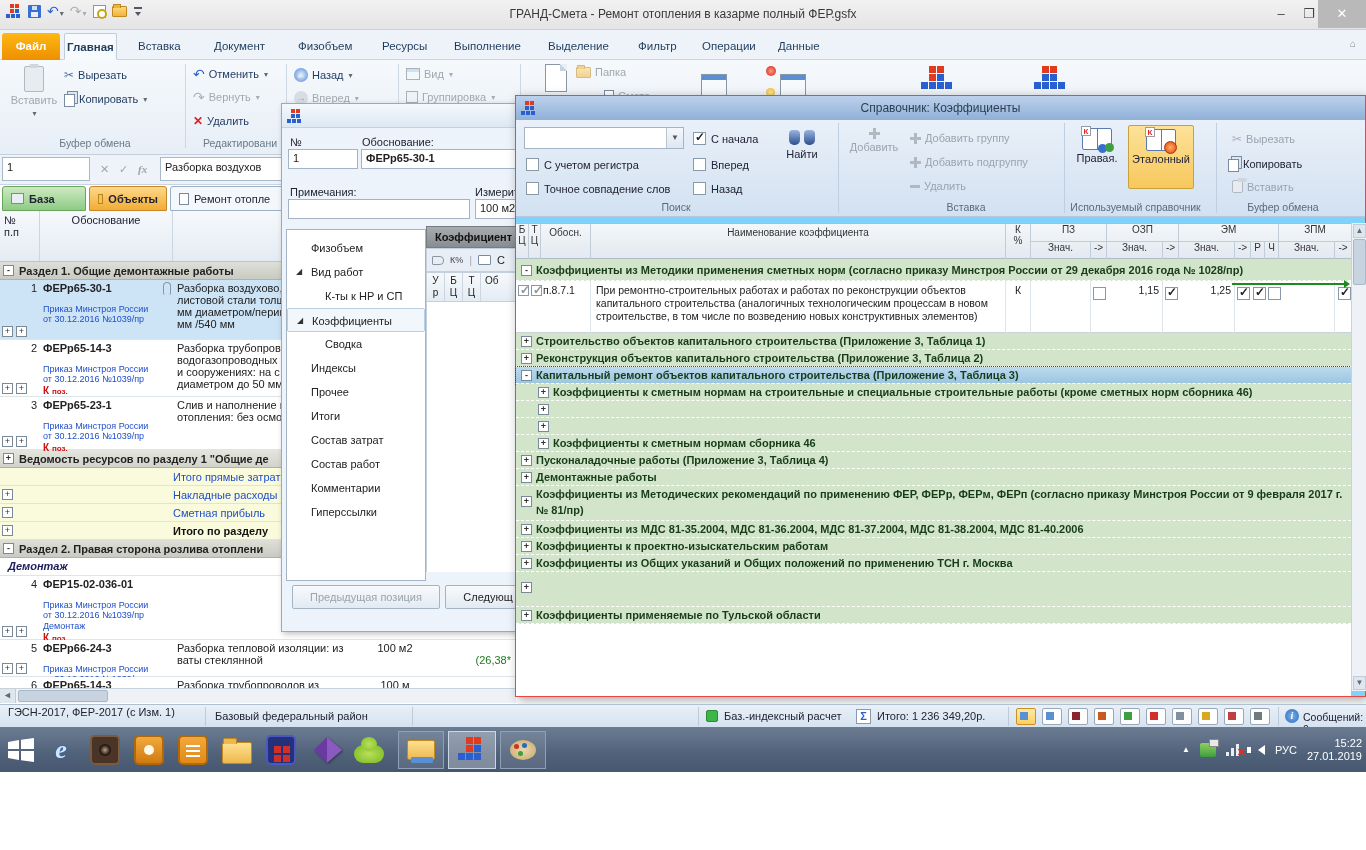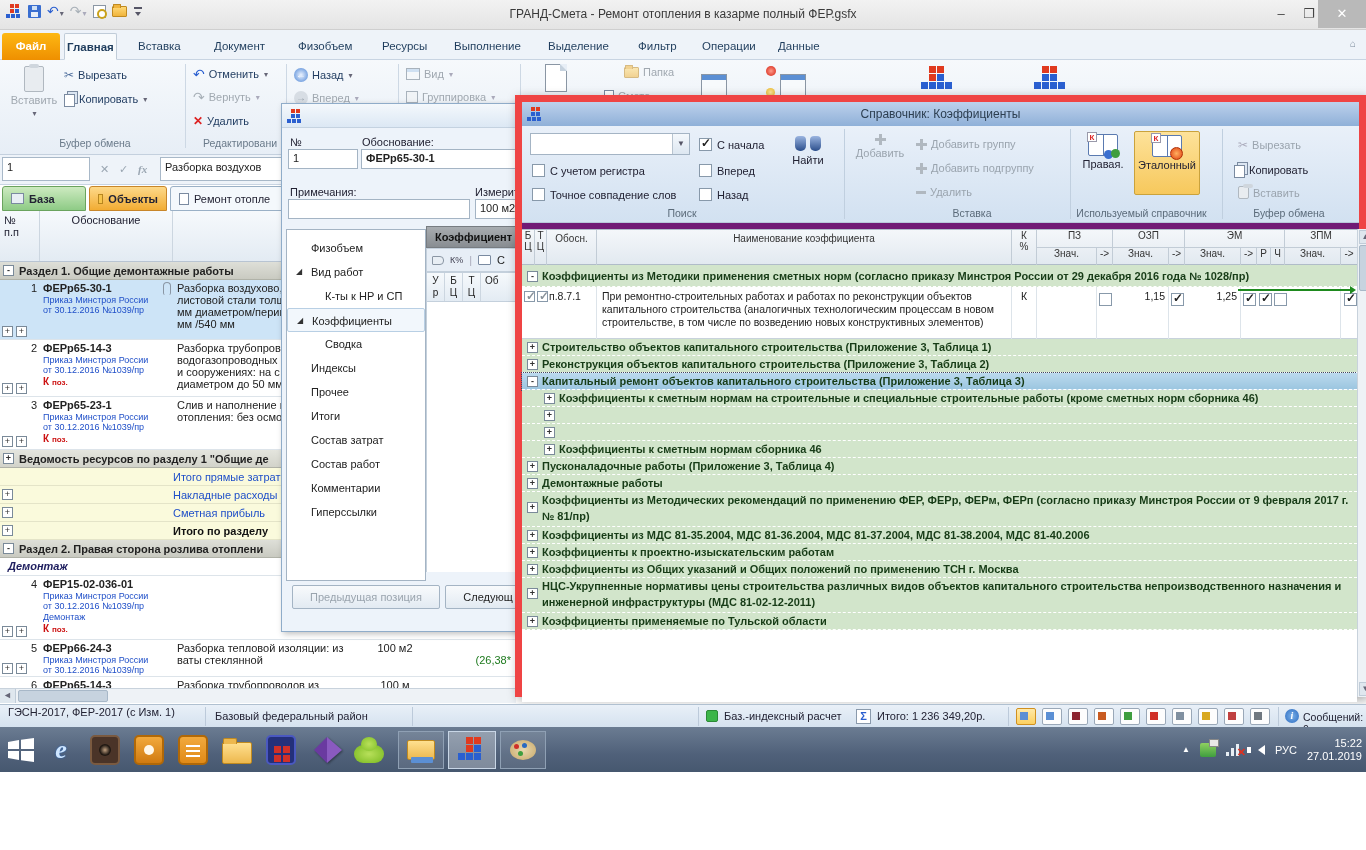--- a/index.html
+++ b/index.html
@@ -88,21 +88,21 @@
 .grid{position:absolute;left:0;top:211px;width:516px;border-right:1px solid #b8c4d2}
 .ghead{display:flex;height:51px;background:linear-gradient(#f6f9fc,#e3ebf3);border-bottom:1px solid #b8c4d2;color:#223}
 .gc{border-right:1px solid #ccd6e0;padding:3px 4px;position:relative}
 .grow{display:flex;border-bottom:1px solid #dde4ea;position:relative;background:#fff}
 .grow .n{width:40px;text-align:right;padding:2px 3px 0 0;position:relative}
 .grow .j{width:133px;padding:2px 3px;position:relative}
 .grow .nm{width:187px;padding:2px 4px;white-space:pre-line}
 .grow .un{width:70px;text-align:center;padding:2px 2px}
 .grow .ex{width:85px;text-align:right;padding:2px 4px}
 .code{font-weight:bold}
-.order{color:#1f4fc8;font-size:9px;line-height:10px;white-space:pre-line;margin-top:1px}
+.order{color:#1f4fc8;font-size:9px;line-height:10px;white-space:pre-line;margin-top:10px}
 .tagblue{color:#1f4fc8;font-size:9px;margin-top:1px}
 .kpos{color:#cc1111;font-weight:bold;font-size:10px;margin-top:1px}
 .kpos .sub{font-size:8px}
 .secrow{display:flex;align-items:center;gap:5px;height:18px;background:linear-gradient(#dedfd8,#c9cac1);
   border-bottom:1px solid #b0b2a8;font-weight:bold;padding-left:3px}
 .sumrow{display:flex;align-items:center;height:18px;background:#fafadc;border-bottom:1px solid #e4e4c8;position:relative}
 .sumrow .t{position:absolute;left:173px;color:#1f4fc8}
 .sumrow .t.bold{color:#111;font-weight:bold}
 .subrow{height:18px;background:#fff;border-bottom:1px solid #dde4ea;font-weight:bold;font-style:italic;color:#202060;padding:2px 0 0 8px}
 .expb{display:inline-block;width:11px;height:11px;border:1px solid #7a8a99;background:#fff;
@@ -131,22 +131,22 @@
 .ktoolbar{position:absolute;left:144px;top:144px;width:108px;height:24px;background:#e7eef6;border:1px solid #c4d0dc;display:flex;align-items:center;gap:6px;padding-left:5px}
 .kcols{position:absolute;left:144px;top:168px;width:108px;height:30px;background:linear-gradient(#f6f9fc,#e3ebf3);border:1px solid #c4d0dc;display:flex}
 .kcol{border-right:1px solid #ccd6e0;width:18px;text-align:center;font-size:10px;line-height:12px;padding-top:2px}
 .kwhite{position:absolute;left:144px;top:198px;width:108px;height:270px;background:#fff;border-left:1px solid #c4d0dc}
 .pbtn{position:absolute;height:24px;border:1px solid #a4b4c4;border-radius:2px;background:linear-gradient(#f8fafc,#e2eaf2);text-align:center;line-height:22px}
 .pbtn.dis{color:#9aa4ae}
 .i-tag{display:inline-block;width:12px;height:9px;background:#e8eef4;border:1px solid #8a96a4;border-radius:1px 4px 4px 1px}
 .i-book{display:inline-block;width:13px;height:10px;background:#fff;border:1px solid #7a8aa0;border-radius:1px}
 
 
-.dialog{position:absolute;left:515px;top:95px;width:851px;height:602px;background:#701a75;
-  border:7px solid #ef4444;box-shadow:3px 3px 10px rgba(0,0,0,.35)}
+.dialog{position:absolute;left:515px;top:95px;width:851px;height:602px;background:#7dd3fc;
+  border:1px solid #ef4444;box-shadow:3px 3px 10px rgba(0,0,0,.35)}
 .dlg-title{position:absolute;left:0;top:0;width:100%;height:24px;
   background:linear-gradient(#bdd1ec,#8fb0d8);display:flex;align-items:center}
 .dlg-title .t{position:absolute;left:0;right:0;text-align:center;color:#2c3e50;font-size:12px}
 .dlg-toolbar{position:absolute;left:0;top:24px;width:100%;height:97px;
   background:linear-gradient(#e9f0f9,#d2e1f1);border-bottom:1px solid #b8c8da}
 .dgsep{position:absolute;top:3px;height:90px;width:1px;background:#c0cfdf}
 .dglabel{position:absolute;top:81px;color:#5b6b7a;font-size:10.5px;text-align:center;white-space:nowrap}
 .combo{position:absolute;background:#fff;border:1px solid #a4b4c4;height:22px}
 .combo .da{position:absolute;right:0;top:0;width:17px;height:20px;background:linear-gradient(#f4f8fc,#dde7f1);border-left:1px solid #b8c4d0;text-align:center;color:#556;font-size:8px;line-height:20px}
 .cbrow{position:absolute;display:flex;align-items:center;gap:5px;color:#223;white-space:nowrap}
@@ -335,21 +335,21 @@
         <span class="ddv" style="color:#aab">▾</span>
     </div>
     <div class="rsmall dis" style="left:406px;top:31px">
       <span class="i-sq"></span>
       <span>Группировка</span>
         <span class="ddv" style="color:#aab">▾</span>
     </div>
     <div class="rgsep" style="left:520px"></div>
     
     <span class="abs i-page" style="left:545px;top:4px"></span>
-    <div class="rsmall dis" style="left:624px;top:6px">
+    <div class="rsmall dis" style="left:576px;top:6px">
       <span class="i-folder" style="opacity:.55"></span>
       <span>Папка</span>
     </div>
     <div class="rsmall dis" style="left:604px;top:30px">
       <span class="i-docsm"></span>
       <span>Смета</span>
     </div>
     <span class="abs i-win" style="left:676px;top:8px"></span>
     <span class="abs i-win" style="left:726px;top:8px"></span>
     <span class="abs i-pin" style="left:766px;top:6px"></span>
@@ -774,21 +774,20 @@
       <div class="greenrow" style="position:relative;height:17px">
           <span class="expb">+</span>
           <span class="tx">Коэффициенты к проектно-изыскательским работам</span>
         </div>
       <div class="greenrow" style="position:relative;height:17px">
           <span class="expb">+</span>
           <span class="tx">Коэффициенты из Общих указаний и Общих положений по применению ТСН г. Москва</span>
         </div>
       <div class="greenrow" style="position:relative;height:35px">
           <span class="expb" style="margin-top:10px">+</span>
-          <span class="tx">НЦС-Укрупненные нормативы цены строительства различных видов объектов капитального строительства непроизводственного назначения и инженерной инфраструктуры (МДС 81-02-12-2011)</span>
         </div>
       <div class="greenrow" style="position:relative;height:17px">
           <span class="expb">+</span>
           <span class="tx">Коэффициенты применяемые по Тульской области</span>
         </div>
     </div>
 
     <div style="position:absolute;left:0;top:528px;width:835px;height:72px;background:#fff"></div>
 
     <div class="vscroll">

